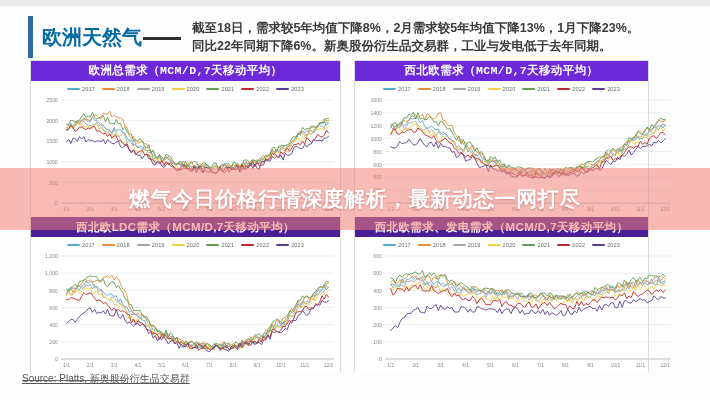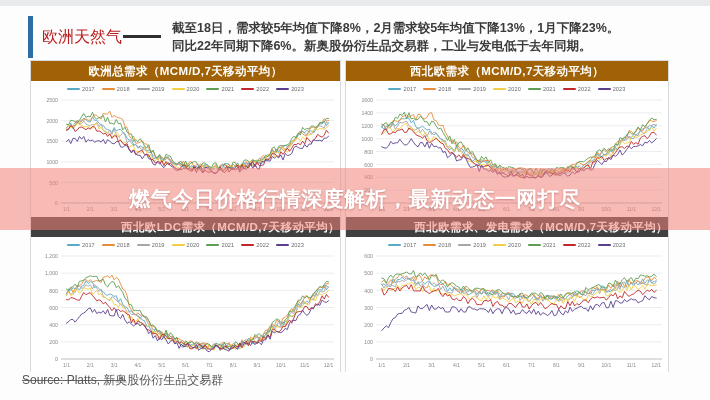--- a/index.html
+++ b/index.html
@@ -13,57 +13,57 @@
   }
   #root { position:relative; width:710px; height:400px; background:#fdfdfd; }
 
   
   .topstrip { position:absolute; left:0; top:0; width:710px; height:6px; background:#e9eaec; }
 
   
   .header { position:absolute; left:28px; top:16px; width:664px; height:42px; display:flex; align-items:stretch; }
   .hdr-bar { width:5px; background:#2e6ca4; margin-right:9px; flex:0 0 5px; }
   .hdr-title {
-    font-size:16px; font-weight:normal; color:#b91c1c; letter-spacing:0px;
+    font-size:20px; font-weight:bold; color:#0369a1; letter-spacing:0px;
     white-space:nowrap; align-self:center; line-height:1;
   }
   .hdr-dash { display:inline-block; width:38px; height:3px; background:#2f2f2f; vertical-align:4px; margin-left:1px; }
   .hdr-text { margin-left:11px; align-self:center; }
   .hdr-line { font-size:12.5px; font-weight:bold; color:#3a3a3a; line-height:1.46; white-space:nowrap; }
 
   
   .panel { position:absolute; background:#ffffff; border:1px solid #d7dbe0; }
   .p-tl { left:30px;  top:60px;  width:311px; height:312px; }
-  .p-tr { left:345px; top:60px;  width:324px; height:312px; }
+  .p-tr { left:354px; top:60px;  width:295px; height:312px; }
 
   .panel-title {
     height:20px; line-height:20px; text-align:center;
     font-size:11.5px; font-weight:bold; color:#ffffff; letter-spacing:.4px;
     white-space:nowrap; overflow:hidden;
   }
-  .title-blue { background:#a16207; }
-  .title-grey { background:#404040;text-align:right; }
+  .title-blue { background:#6d28d9;font-family:Liberation Mono, monospace; }
+  .title-grey { background:#4c1d95; }
 
   .legend {
     height:15px; display:flex; align-items:center; justify-content:center;
     gap:7px; background:#ffffff; padding-top:1px;
   }
   .leg { display:flex; align-items:center; gap:2px; }
   .leg i { display:block; width:13px; height:2.5px; border-radius:1px; }
   .leg span { font-size:5.6px; color:#6a6a6a; letter-spacing:.1px; }
 
   .plotwrap { position:relative; background:#ffffff; }
   .plotwrap svg { display:block; }
 
   
   .subchart { position:relative; }
 
   
   .source-rule { position:absolute; left:22px; top:380px; width:104px; height:1px; background:#6a6a6a; }
-  .source { position:absolute; left:22px; top:372px; font-size:12px; color:#555; white-space:nowrap; }
+  .source { position:absolute; left:22px; top:372px; font-size:10px; color:#555; white-space:nowrap;text-decoration:underline; }
 
   
   .overlay {
     position:absolute; left:0; top:168px; width:710px; height:62px;
     background:rgba(240,130,120,.55);
     display:flex; align-items:center; justify-content:center;
     pointer-events:none;
   }
   .overlay-text {
     width:600px; text-align:center; color:#ffffff; font-weight:bold;

